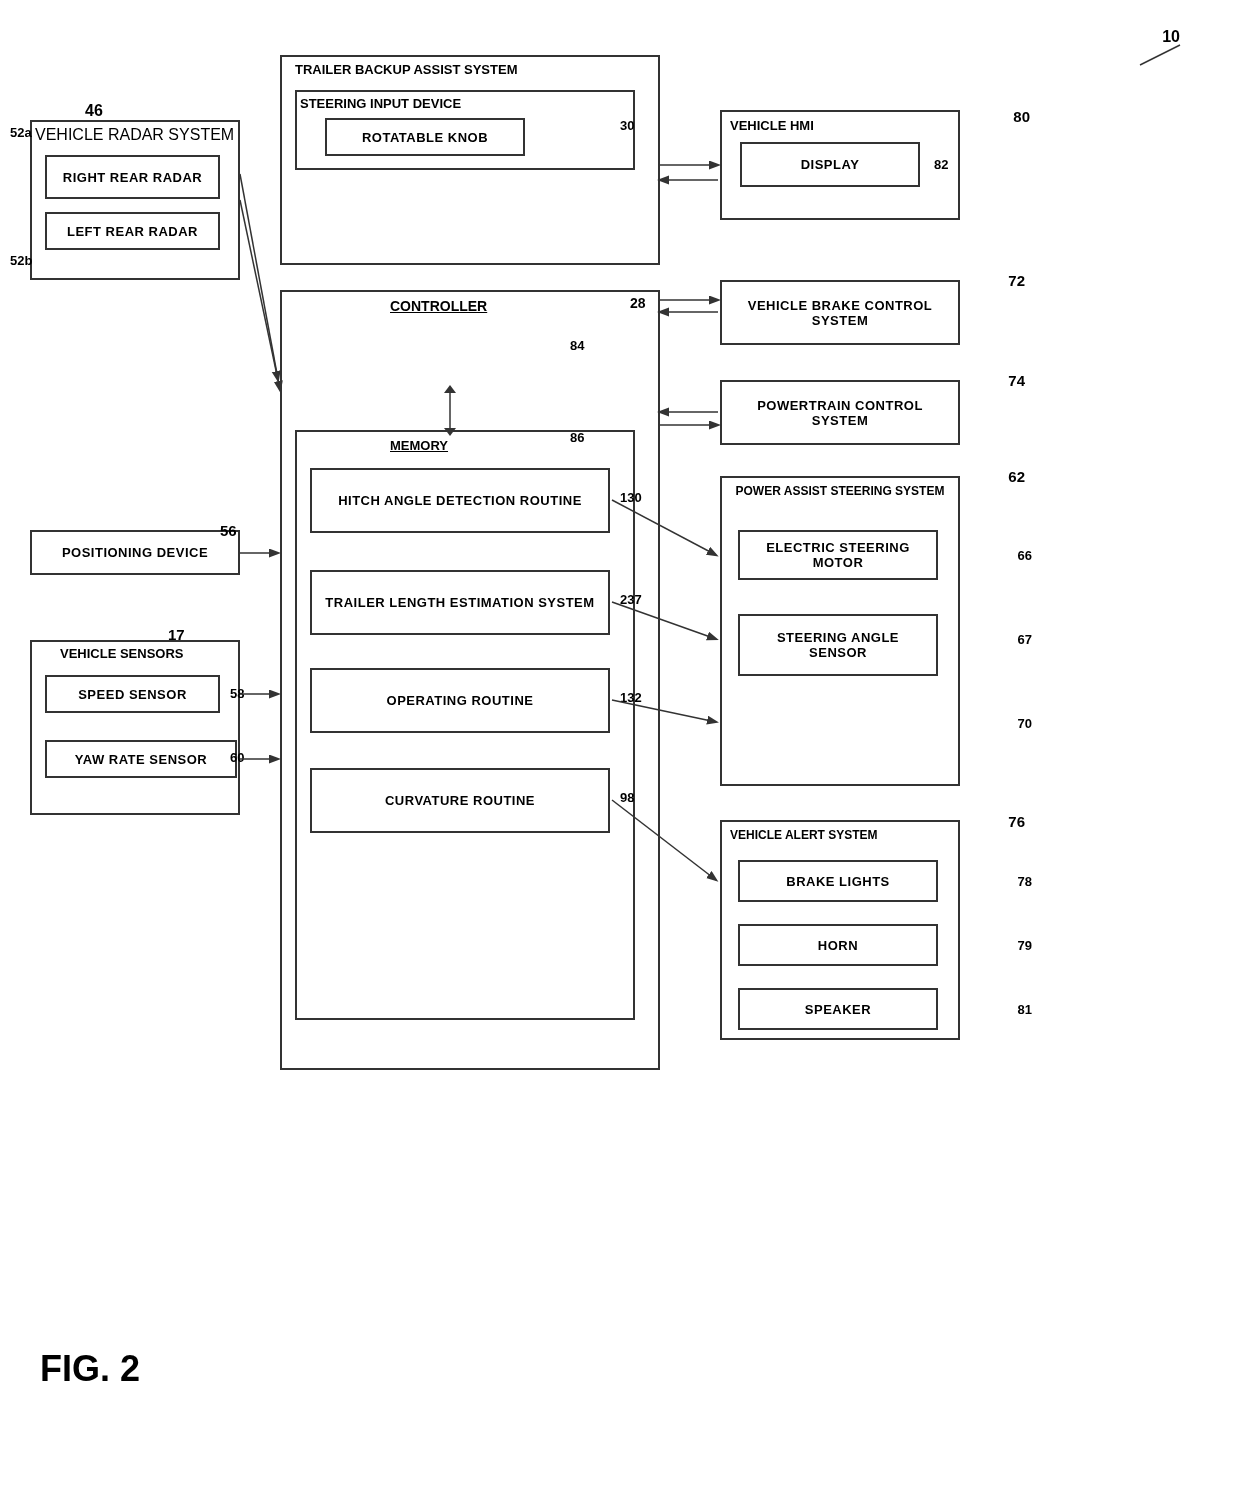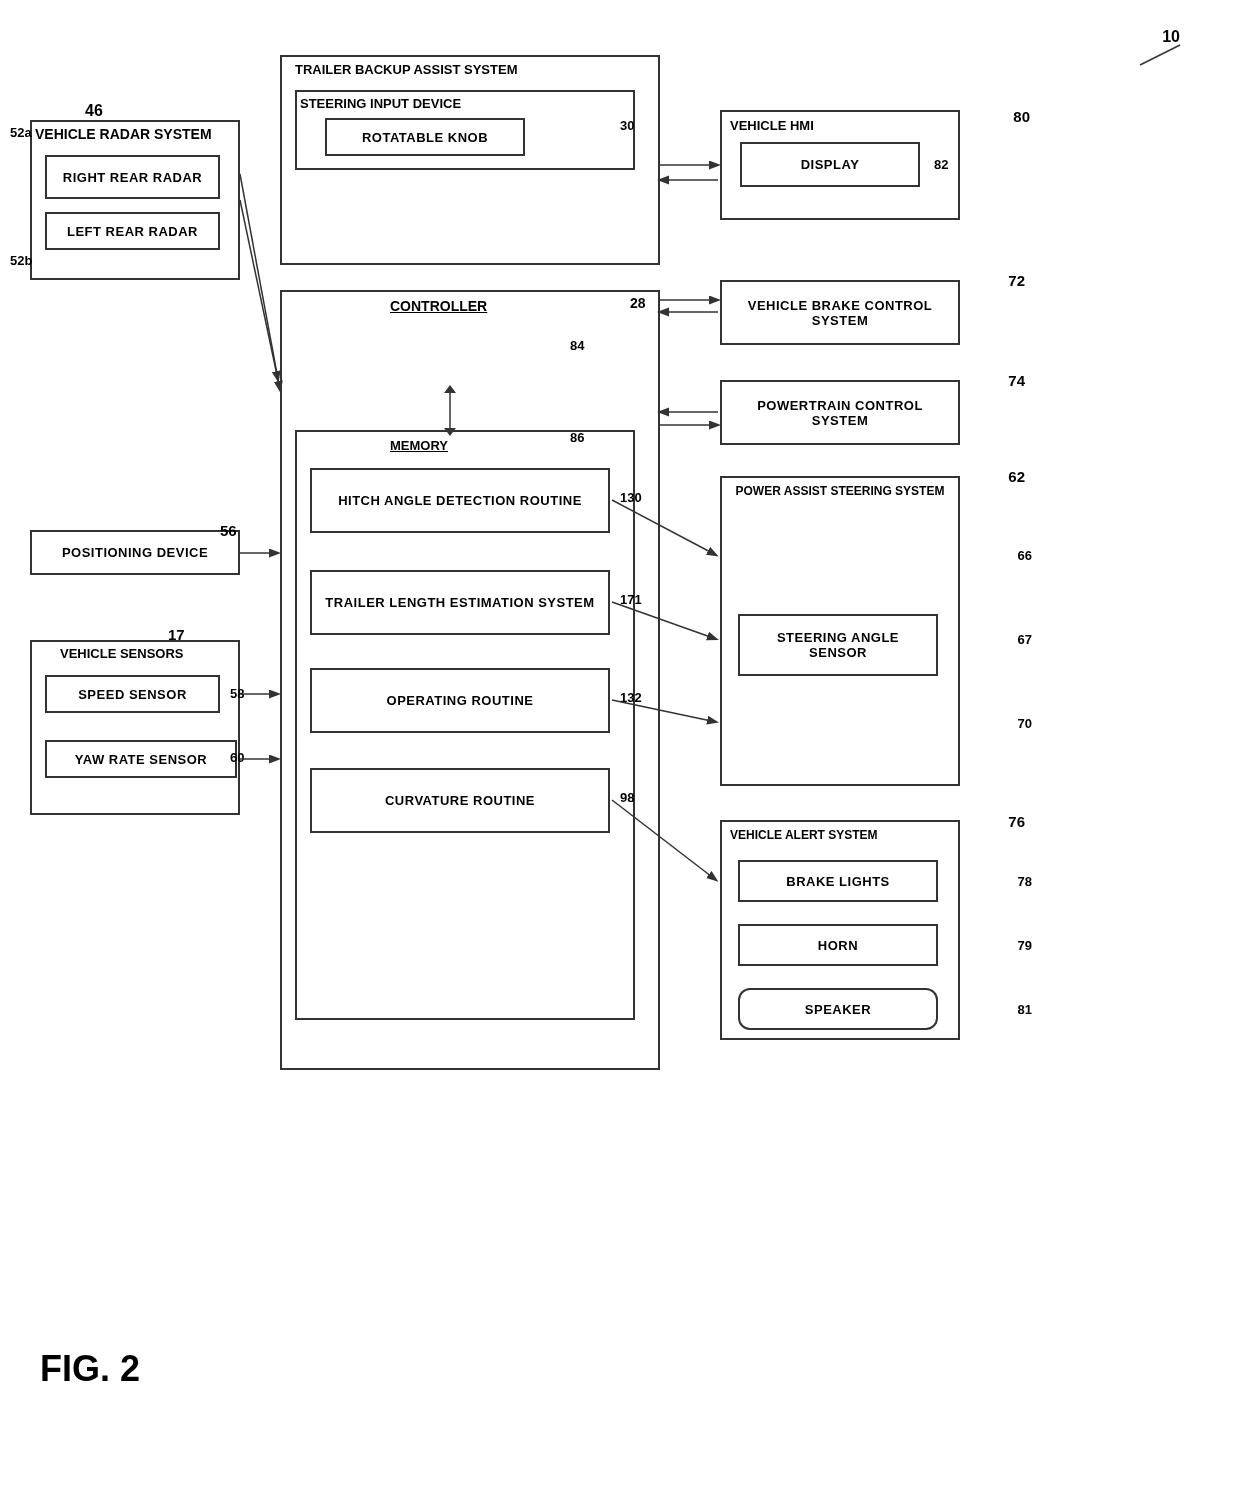--- a/index.html
+++ b/index.html
@@ -96,34 +96,34 @@
   <span class="label-ref" style="left:570px; top:430px;">86</span>
 
   <div class="box" style="left:310px; top:468px; width:300px; height:65px;">
     <span>HITCH ANGLE DETECTION ROUTINE</span>
   </div>
   <span class="label-ref" style="left:620px; top:490px;">130</span>
 
   <div class="box" style="left:310px; top:570px; width:300px; height:65px;">
     <span>TRAILER LENGTH ESTIMATION SYSTEM</span>
   </div>
-  <span class="label-ref" style="left:620px; top:592px;">171</span>
+  <span class="label-ref" style="left:620px; top:592px;">237</span>
 
   <div class="box" style="left:310px; top:668px; width:300px; height:65px;">
     <span>OPERATING ROUTINE</span>
   </div>
   <span class="label-ref" style="left:620px; top:690px;">132</span>
 
   <div class="box" style="left:310px; top:768px; width:300px; height:65px;">
     <span>CURVATURE ROUTINE</span>
   </div>
   <span class="label-ref" style="left:620px; top:790px;">98</span>
 
   <div class="box box-outer" style="left:30px; top:120px; width:210px; height:160px;"></div>
-  <span style="position:absolute; left:35px; top:126px; font-size:14px; font-weight:bold;">VEHICLE RADAR SYSTEM</span>
+  <span style="position:absolute; left:35px; top:126px; font-size:16px; font-weight:normal;">VEHICLE RADAR SYSTEM</span>
   <span class="label-num" style="left:85px; top:102px; font-size:16px;">46</span>
   <span class="label-ref" style="left:10px; top:125px; font-size:13px; font-weight:bold;">52a</span>
   <span class="label-ref" style="left:10px; top:253px; font-size:13px; font-weight:bold;">52b</span>
 
   <div class="box" style="left:45px; top:155px; width:175px; height:44px;text-align:center;">
     <span>RIGHT REAR RADAR</span>
   </div>
 
   <div class="box" style="left:45px; top:212px; width:175px; height:38px;">
     <span>LEFT REAR RADAR</span>
@@ -155,20 +155,23 @@
 
   <div class="box" style="left:720px; top:380px; width:240px; height:65px;">
     <span>POWERTRAIN CONTROL SYSTEM</span>
   </div>
   <span class="label-num" style="right:215px; top:372px; font-size:15px;">74</span>
 
   <div class="box box-outer" style="left:720px; top:476px; width:240px; height:310px;"></div>
   <span style="position:absolute; left:730px; top:484px; font-size:12px; font-weight:bold; text-align:center; width:220px;">POWER ASSIST STEERING SYSTEM</span>
   <span class="label-num" style="right:215px; top:468px; font-size:15px;">62</span>
 
+  <div class="box" style="left:738px; top:530px; width:200px; height:50px;">
+    <span>ELECTRIC STEERING MOTOR</span>
+  </div>
   <span class="label-ref" style="right:208px; top:548px; font-size:13px;">66</span>
 
   <div class="box" style="left:738px; top:614px; width:200px; height:62px;">
     <span>STEERING ANGLE SENSOR</span>
   </div>
   <span class="label-ref" style="right:208px; top:632px; font-size:13px;">67</span>
 
   <span class="label-ref" style="right:208px; top:716px; font-size:13px;">70</span>
 
   <div class="box box-outer" style="left:720px; top:820px; width:240px; height:220px;"></div>
@@ -178,21 +181,21 @@
   <div class="box" style="left:738px; top:860px; width:200px; height:42px;">
     <span>BRAKE LIGHTS</span>
   </div>
   <span class="label-ref" style="right:208px; top:874px; font-size:13px;">78</span>
 
   <div class="box" style="left:738px; top:924px; width:200px; height:42px;">
     <span>HORN</span>
   </div>
   <span class="label-ref" style="right:208px; top:938px; font-size:13px;">79</span>
 
-  <div class="box" style="left:738px; top:988px; width:200px; height:42px;border-radius:12px;">
+  <div class="box" style="left:738px; top:988px; width:200px; height:42px;">
     <span>SPEAKER</span>
   </div>
   <span class="label-ref" style="right:208px; top:1002px; font-size:13px;">81</span>
 
   <svg class="lines">
 
     <line x1="1180" y1="45" x2="1140" y2="65" stroke="#333" stroke-width="1.5"></line>
 
     <line x1="240" y1="174" x2="280" y2="390" stroke="#333" stroke-width="1.5" marker-end="url(#arrow)"></line>
 

